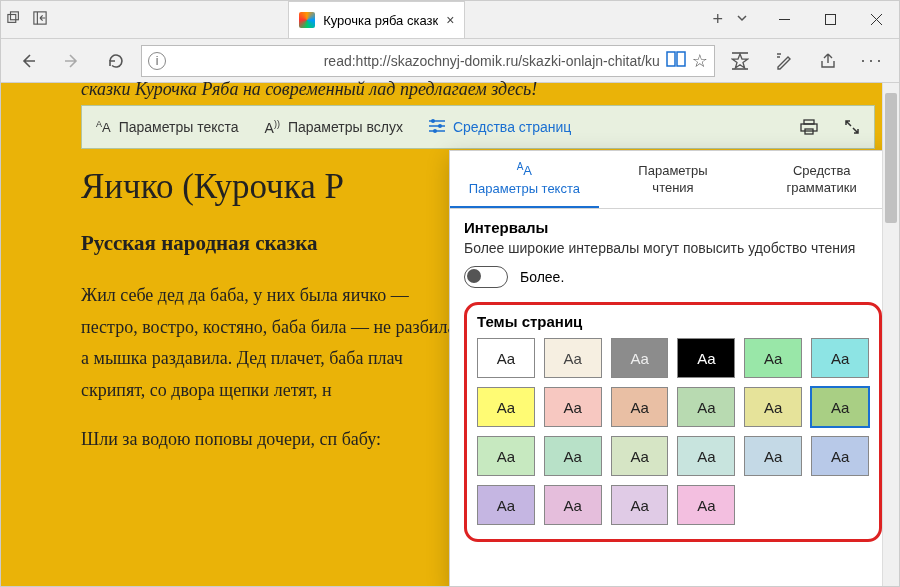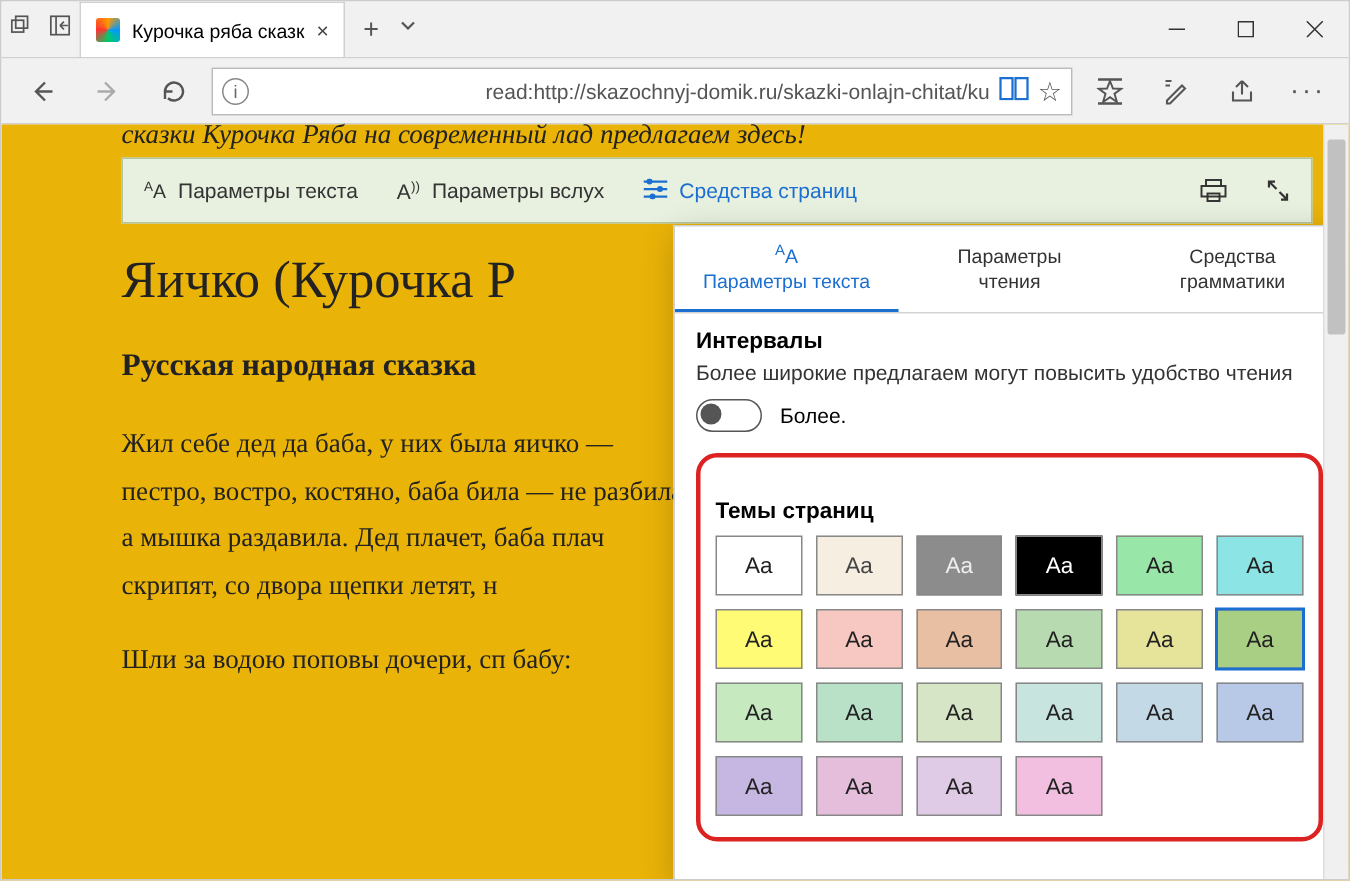--- a/index.html
+++ b/index.html
@@ -11,21 +11,21 @@
   border: 1px solid #ccc;
   position: relative;
 }
 .titlebar {
   height: 38px;
   background: #f1f1f1;
   border-bottom: 1px solid #d0d0d0;
   display: flex;
   align-items: stretch;
 }
-.tab-strip { display: flex; align-items: stretch; flex: 1; }
+.tab-strip { display: flex; align-items: stretch; flex: 1; justify-content: space-between; }
 .tab-pre { display: flex; align-items: center; padding: 0 6px; gap: 12px; color: #555; }
 .tab-pre svg { width: 14px; height: 14px; }
 .tab {
   display: flex; align-items: center;
   background: #fff;
   border-top: 1px solid #d0d0d0;
   border-left: 1px solid #d0d0d0;
   border-right: 1px solid #d0d0d0;
   padding: 0 10px; gap: 8px;
   max-width: 220px;
@@ -127,21 +127,21 @@
   position: relative;
 }
 .toggle .knob {
   position: absolute; left: 2px; top: 2px;
   width: 14px; height: 14px; background: #555; border-radius: 50%;
 }
 .highlight-box {
   border: 3px solid #d22; border-radius: 14px;
   padding: 8px 10px 14px;
 }
-.themes-title { font-weight: 600; font-size: 15px; margin-bottom: 8px; margin-top: 19px; }
+.themes-title { font-weight: 600; font-size: 15px; margin-bottom: 8px; }
 .swatch-grid {
   display: grid;
   grid-template-columns: repeat(6, 1fr);
   gap: 9px;
 }
 .swatch {
   height: 40px;
   border: 1px solid #888;
   display: flex; align-items: center; justify-content: center;
   font-size: 15px;
@@ -315,21 +315,21 @@
           <small>Параметры</small>
           <small>чтения</small>
         </div>
         <div class="ptab">
           <small>Средства</small>
           <small>грамматики</small>
         </div>
       </div>
       <div class="panel-body">
         <div class="sec-title">Интервалы</div>
-        <div class="sec-desc">Более широкие предлагаем могут повысить удобство чтения</div>
+        <div class="sec-desc">Более широкие интервалы могут повысить удобство чтения</div>
         <div class="toggle-row">
           <div class="toggle">
               <div class="knob"></div>
             </div>
           <span>Более.</span>
         </div>
 
         <div class="highlight-box">
           <div class="themes-title">Темы страниц</div>
           <div class="swatch-grid" id="swatch-grid">

